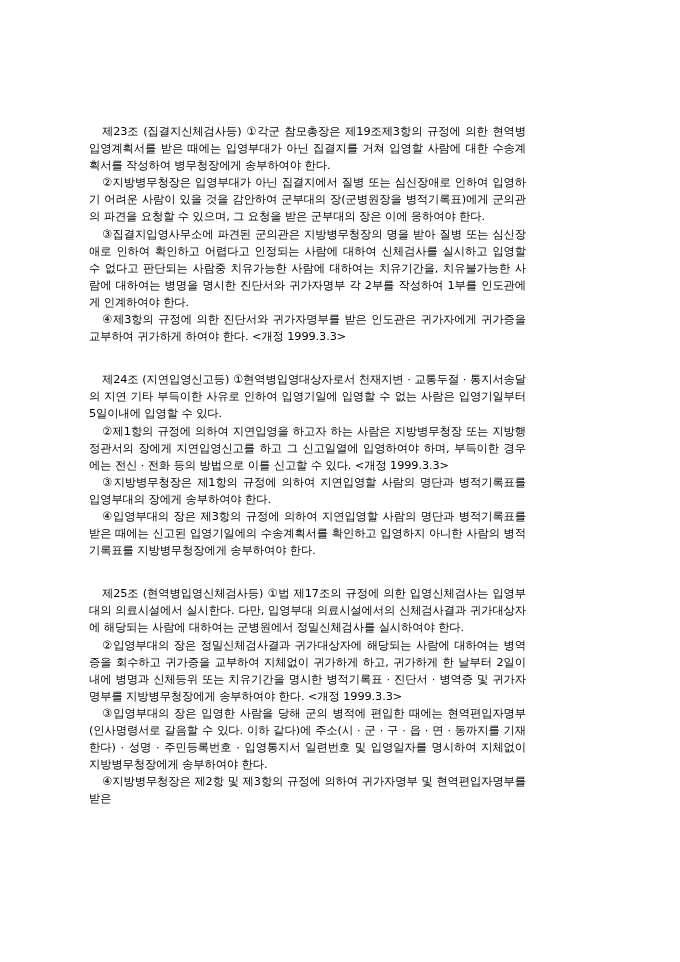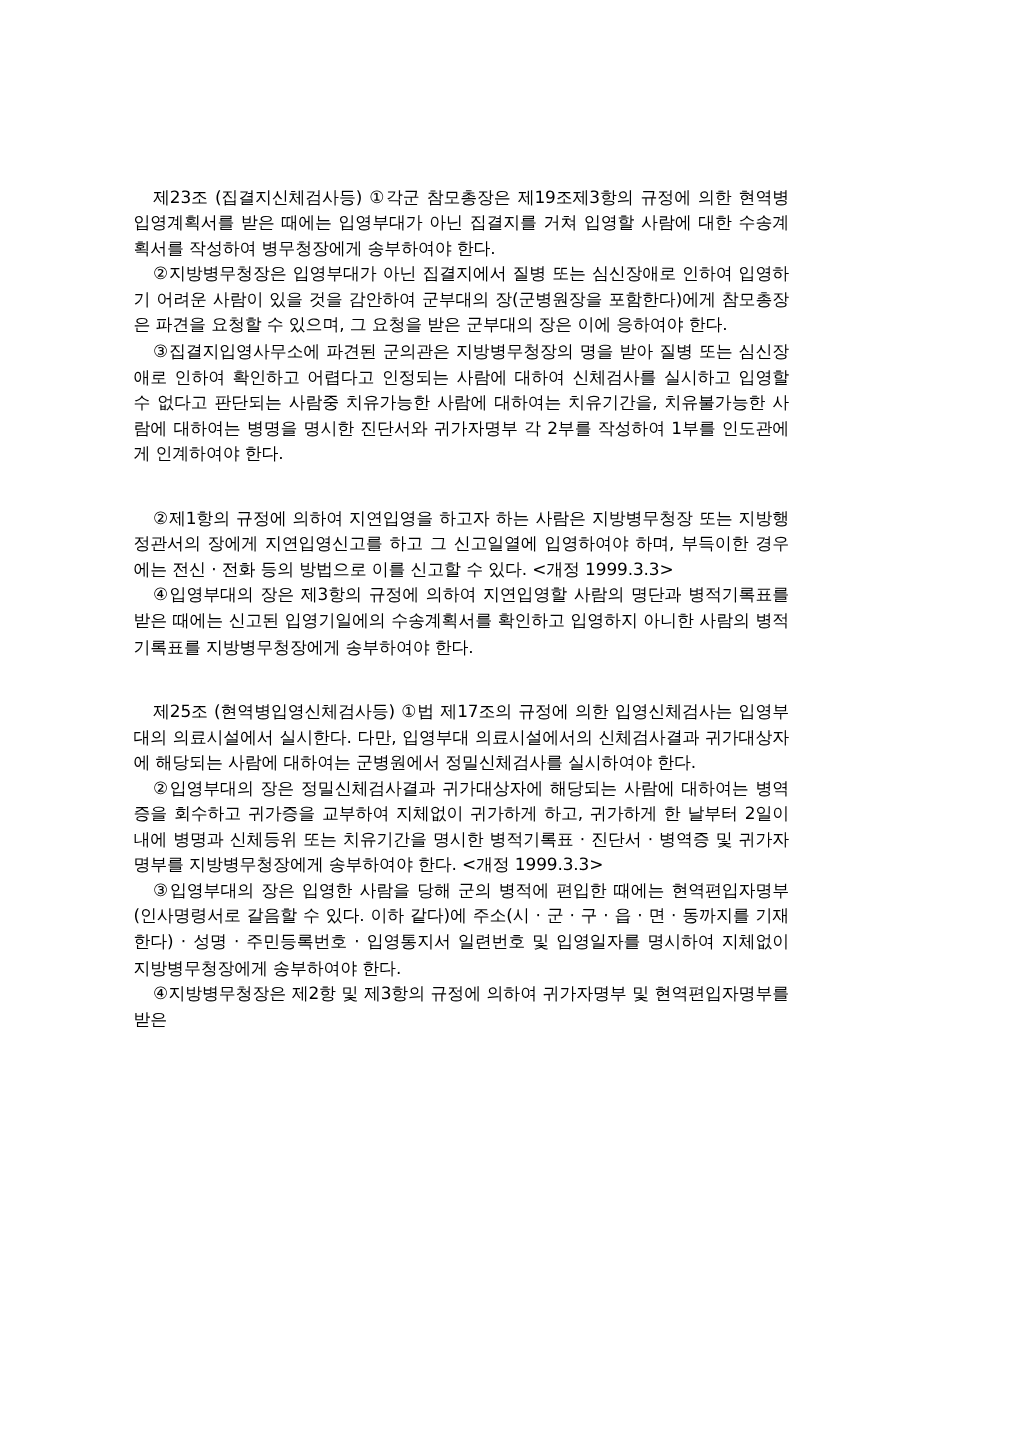--- a/index.html
+++ b/index.html
@@ -37,26 +37,29 @@
     text-indent: 13px;
   }
 </style>
 </head>
 <body>
 
 <div id="page">
 
   <div class="article">
     <p class="para indent">제23조 (집결지신체검사등) ①각군 참모총장은 제19조제3항의 규정에 의한 현역병입영계획서를 받은 때에는 입영부대가 아닌 집결지를 거쳐 입영할 사람에 대한 수송계획서를 작성하여 병무청장에게 송부하여야 한다.</p>
-    <p class="para indent">②지방병무청장은 입영부대가 아닌 집결지에서 질병 또는 심신장애로 인하여 입영하기 어려운 사람이 있을 것을 감안하여 군부대의 장(군병원장을 포함한다)에게 참모총장은 파견을 요청할 수 있으며, 그 요청을 받은 군부대의 장은 이에 응하여야 한다.</p>
+    <p class="para indent">②지방병무청장은 입영부대가 아닌 집결지에서 질병 또는 심신장애로 인하여 입영하기 어려운 사람이 있을 것을 감안하여 군부대의 장(군병원장을 병적기록표)에게 군의관의 파견을 요청할 수 있으며, 그 요청을 받은 군부대의 장은 이에 응하여야 한다.</p>
     <p class="para indent">③집결지입영사무소에 파견된 군의관은 지방병무청장의 명을 받아 질병 또는 심신장애로 인하여 확인하고 어렵다고 인정되는 사람에 대하여 신체검사를 실시하고 입영할 수 없다고 판단되는 사람중 치유가능한 사람에 대하여는 치유기간을, 치유불가능한 사람에 대하여는 병명을 명시한 진단서와 귀가자명부 각 2부를 작성하여 1부를 인도관에게 인계하여야 한다.</p>
+    <p class="para indent">④제3항의 규정에 의한 진단서와 귀가자명부를 받은 인도관은 귀가자에게 귀가증을 교부하여 귀가하게 하여야 한다. &lt;개정 1999.3.3&gt;</p>
   </div>
 
   <div class="article">
+    <p class="para indent">제24조 (지연입영신고등) ①현역병입영대상자로서 천재지변 · 교통두절 · 통지서송달의 지연 기타 부득이한 사유로 인하여 입영기일에 입영할 수 없는 사람은 입영기일부터 5일이내에 입영할 수 있다.</p>
     <p class="para indent">②제1항의 규정에 의하여 지연입영을 하고자 하는 사람은 지방병무청장 또는 지방행정관서의 장에게 지연입영신고를 하고 그 신고일열에 입영하여야 하며, 부득이한 경우에는 전신 · 전화 등의 방법으로 이를 신고할 수 있다. &lt;개정 1999.3.3&gt;</p>
+    <p class="para indent">③지방병무청장은 제1항의 규정에 의하여 지연입영할 사람의 명단과 병적기록표를 입영부대의 장에게 송부하여야 한다.</p>
     <p class="para indent">④입영부대의 장은 제3항의 규정에 의하여 지연입영할 사람의 명단과 병적기록표를 받은 때에는 신고된 입영기일에의 수송계획서를 확인하고 입영하지 아니한 사람의 병적기록표를 지방병무청장에게 송부하여야 한다.</p>
   </div>
 
   <div class="article">
     <p class="para indent">제25조 (현역병입영신체검사등) ①법 제17조의 규정에 의한 입영신체검사는 입영부대의 의료시설에서 실시한다. 다만, 입영부대 의료시설에서의 신체검사결과 귀가대상자에 해당되는 사람에 대하여는 군병원에서 정밀신체검사를 실시하여야 한다.</p>
     <p class="para indent">②입영부대의 장은 정밀신체검사결과 귀가대상자에 해당되는 사람에 대하여는 병역증을 회수하고 귀가증을 교부하여 지체없이 귀가하게 하고, 귀가하게 한 날부터 2일이내에 병명과 신체등위 또는 치유기간을 명시한 병적기록표 · 진단서 · 병역증 및 귀가자명부를 지방병무청장에게 송부하여야 한다. &lt;개정 1999.3.3&gt;</p>
     <p class="para indent">③입영부대의 장은 입영한 사람을 당해 군의 병적에 편입한 때에는 현역편입자명부(인사명령서로 갈음할 수 있다. 이하 같다)에 주소(시 · 군 · 구 · 읍 · 면 · 동까지를 기재한다) · 성명 · 주민등록번호 · 입영통지서 일련번호 및 입영일자를 명시하여 지체없이 지방병무청장에게 송부하여야 한다.</p>
     <p class="para indent">④지방병무청장은 제2항 및 제3항의 규정에 의하여 귀가자명부 및 현역편입자명부를 받은</p>
   </div>
 

